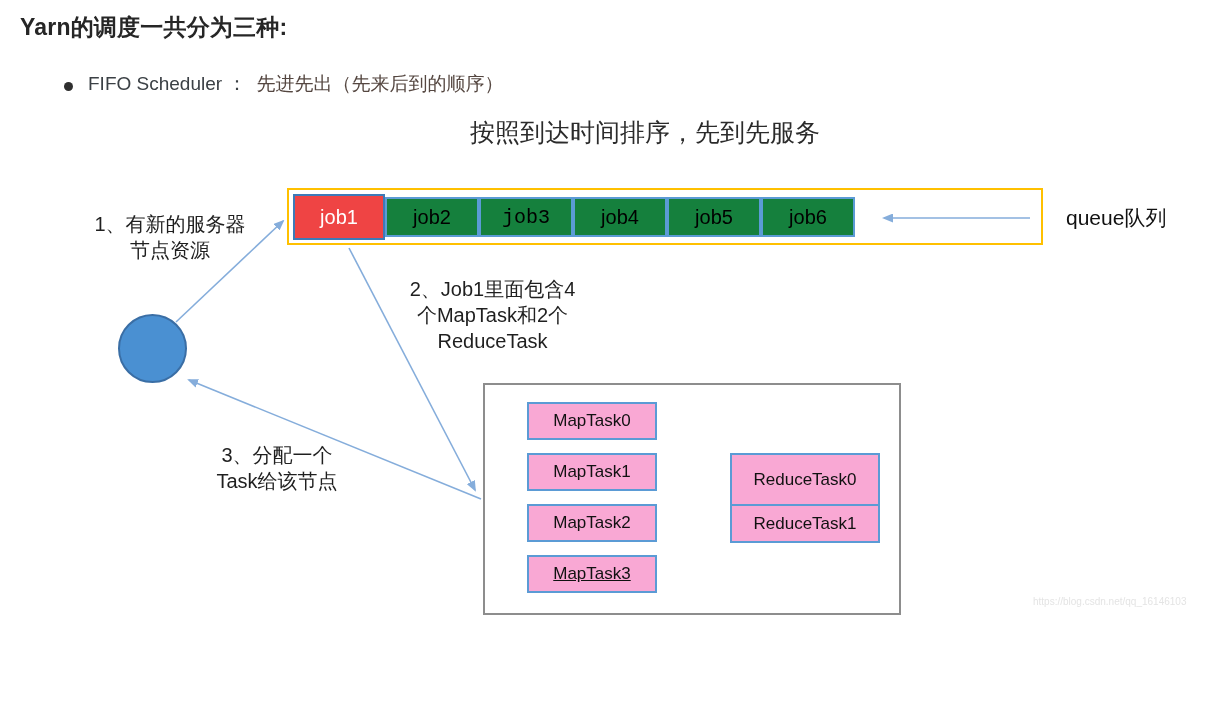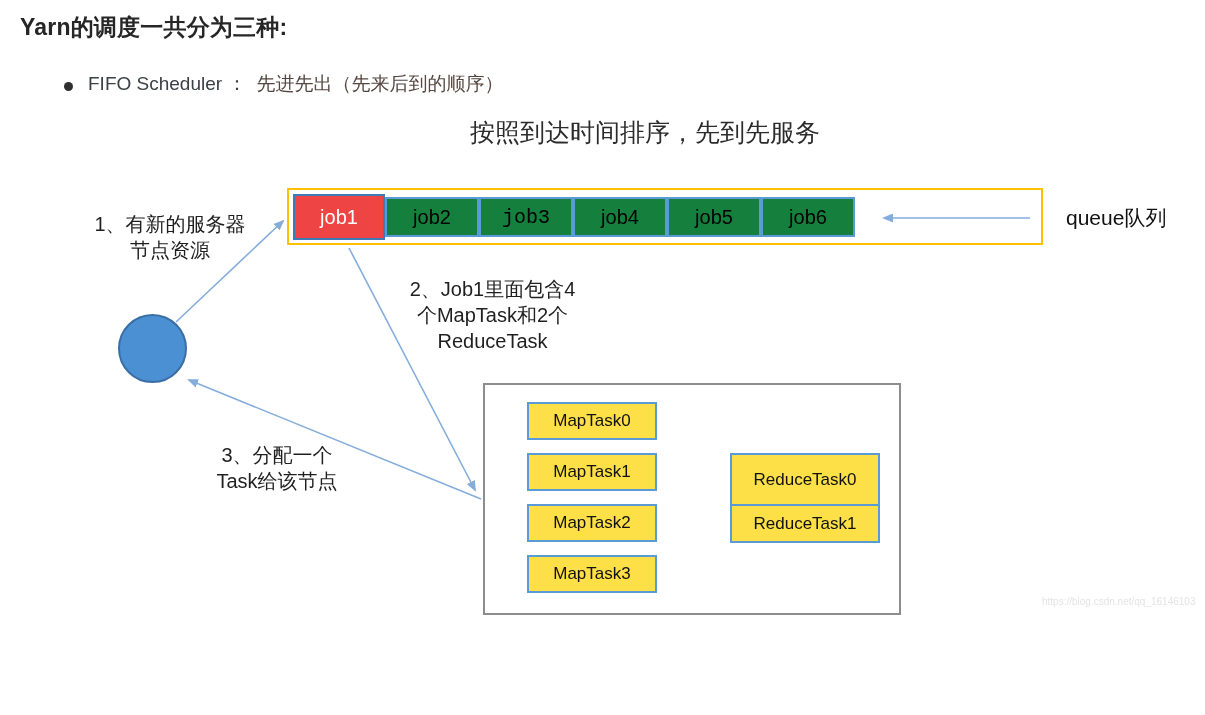--- a/index.html
+++ b/index.html
@@ -31,29 +31,29 @@
   .node-circle{left:118px;top:314px;width:65px;height:65px;border-radius:50%;
     background:#4A90D2;border:2px solid #3A6EA5;}
   
   .note{font-size:20px;color:#1f1f1f;text-align:center;line-height:1.3;}
   .note1{left:70px;top:211px;width:200px;}
   .note2{left:385px;top:276px;width:215px;}
   .note3{left:182px;top:442px;width:190px;}
   
   .task-box{left:483px;top:383px;width:414px;height:228px;border:2px solid #8D8D8D;background:#fff;}
   .task-cell{position:absolute;display:flex;align-items:center;justify-content:center;
-    border:2px solid #5B9BD5;background:#fde047;font-size:17px;color:#111;box-sizing:border-box;}
+    border:2px solid #5B9BD5;background:#f9a8d4;font-size:17px;color:#111;box-sizing:border-box;}
   .mt0{left:527px;top:402px;width:130px;height:38px;}
   .mt1{left:527px;top:453px;width:130px;height:38px;}
   .mt2{left:527px;top:504px;width:130px;height:38px;}
-  .mt3{left:527px;top:555px;width:130px;height:38px;}
+  .mt3{left:527px;top:555px;width:130px;height:38px;text-decoration:underline;}
   .rt0{left:730px;top:453px;width:150px;height:54px;}
   .rt1{left:730px;top:504px;width:150px;height:39px;}
   
-  .watermark{left:1033px;top:596px;font-size:10px;color:#e4e4e4;white-space:nowrap;margin-left:9px;}
+  .watermark{left:1033px;top:596px;font-size:10px;color:#e4e4e4;white-space:nowrap;}
   
   .overlay{position:absolute;left:0;top:0;pointer-events:none;}
 </style>
 </head>
 <body>
 
 <div class="canvas">
 
   <div class="abs title">Yarn的调度一共分为三种:</div>
 

